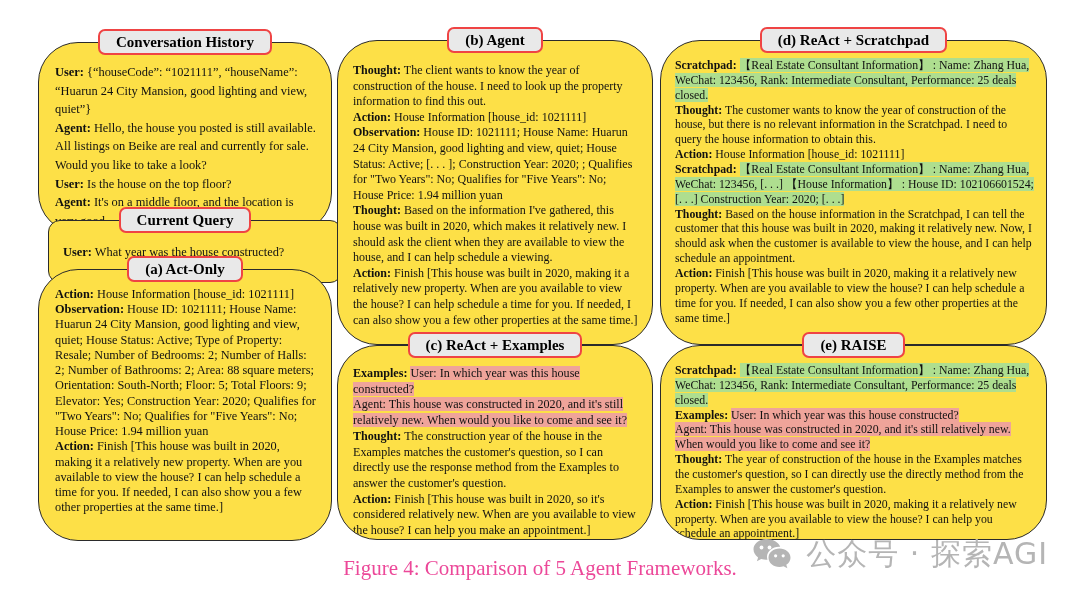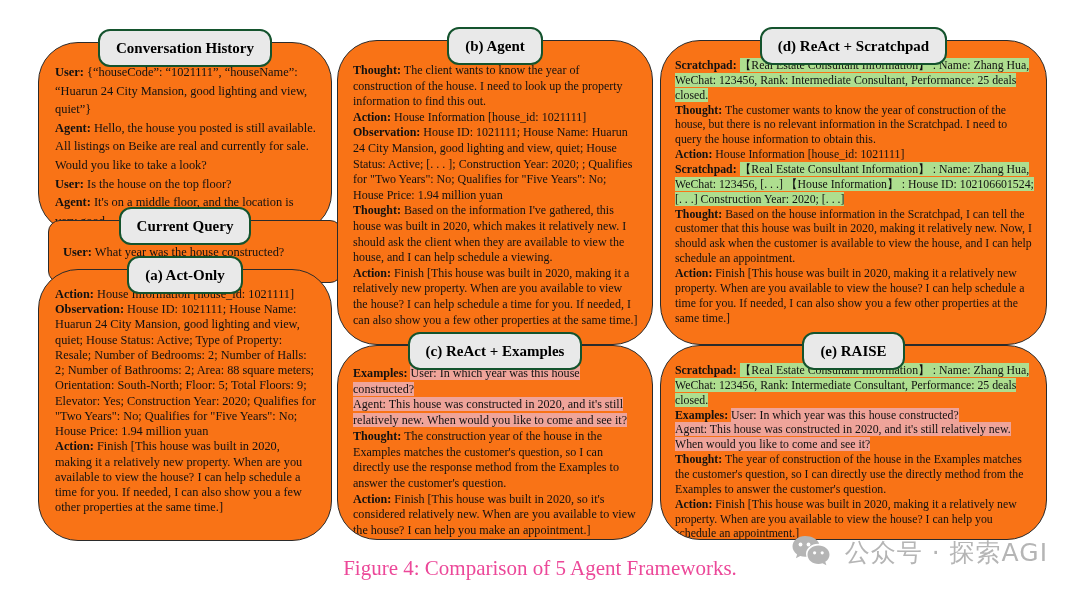--- a/index.html
+++ b/index.html
@@ -1,38 +1,38 @@
 <!DOCTYPE html>
 <html><head>
 <meta charset="utf-8">
 <style>
   html,body{margin:0;padding:0;background:#fff;}
   .canvas{position:relative;width:1080px;height:594px;background:#ffffff;overflow:hidden;
           font-family:"Liberation Serif","DejaVu Serif",serif;color:#111;}
-  .panel{position:absolute;background:#f97316;border:1.6px solid #2b2b2b;box-sizing:border-box;overflow:hidden;}
+  .panel{position:absolute;background:#fde047;border:1.6px solid #2b2b2b;box-sizing:border-box;overflow:hidden;}
   .r-big{border-radius:40px;}
   .r-sm{border-radius:12px;}
   .tabwrap{position:absolute;text-align:center;z-index:6;pointer-events:none;}
-  .tab{display:inline-block;background:#e9e9e9;border:2px solid #14532d;border-radius:12px;
-       padding:7px 16px;font-weight:bold;font-size:15px;line-height:1.35;color:#000;}
+  .tab{display:inline-block;background:#e9e9e9;border:2px solid #ef4444;border-radius:7px;
+       padding:1px 16px;font-weight:bold;font-size:15px;line-height:1.35;color:#000;}
   .panel-body{box-sizing:border-box;width:100%;height:100%;}
   .panel-body p{margin:0;}
   .panel-body b{font-weight:bold;}
   #p-conv .panel-body{padding:20px 15px 6px 16px;font-size:12.4px;line-height:1.5;}
   #p-query .panel-body{padding:23px 14px 6px 14px;font-size:12.4px;line-height:1.3;}
   #p-act .panel-body{padding:17px 14px 6px 16px;font-size:12.3px;line-height:1.24;}
   #p-react .panel-body{padding:22px 14px 6px 15px;font-size:12px;line-height:1.3;}
   #p-ex .panel-body{padding:20px 14px 6px 15px;font-size:12.1px;line-height:1.3;}
   #p-scratch .panel-body{padding:17px 12px 6px 14px;font-size:11.8px;line-height:1.26;}
   #p-raise .panel-body{padding:17px 12px 6px 14px;font-size:11.8px;line-height:1.26;}
   .caption{position:absolute;left:0;width:1080px;top:556px;text-align:center;
            font-size:21px;color:#ec4899;}
   .watermark{position:absolute;top:534px;right:32px;display:flex;align-items:center;gap:10px;
              color:#b5b5b5;font-family:"DejaVu Sans","Liberation Sans",sans-serif;
-             font-size:25px;letter-spacing:1px;}
+             font-size:30px;letter-spacing:1px;}
 </style>
 </head>
 <body>
 
 <div class="canvas">
 
   <section class="panel r-big" id="p-conv" style="left:38px;top:42px;width:294px;height:191px;">
     <div class="panel-body">
         <p><b>User:</b><span> {“houseCode”: “1021111”, “houseName”: “Huarun 24 City Mansion, good lighting and view, quiet”}</span></p>
         <p><b>Agent:</b><span> Hello, the house you posted is still available. All listings on Beike are real and currently for sale. Would you like to take a look?</span></p>

